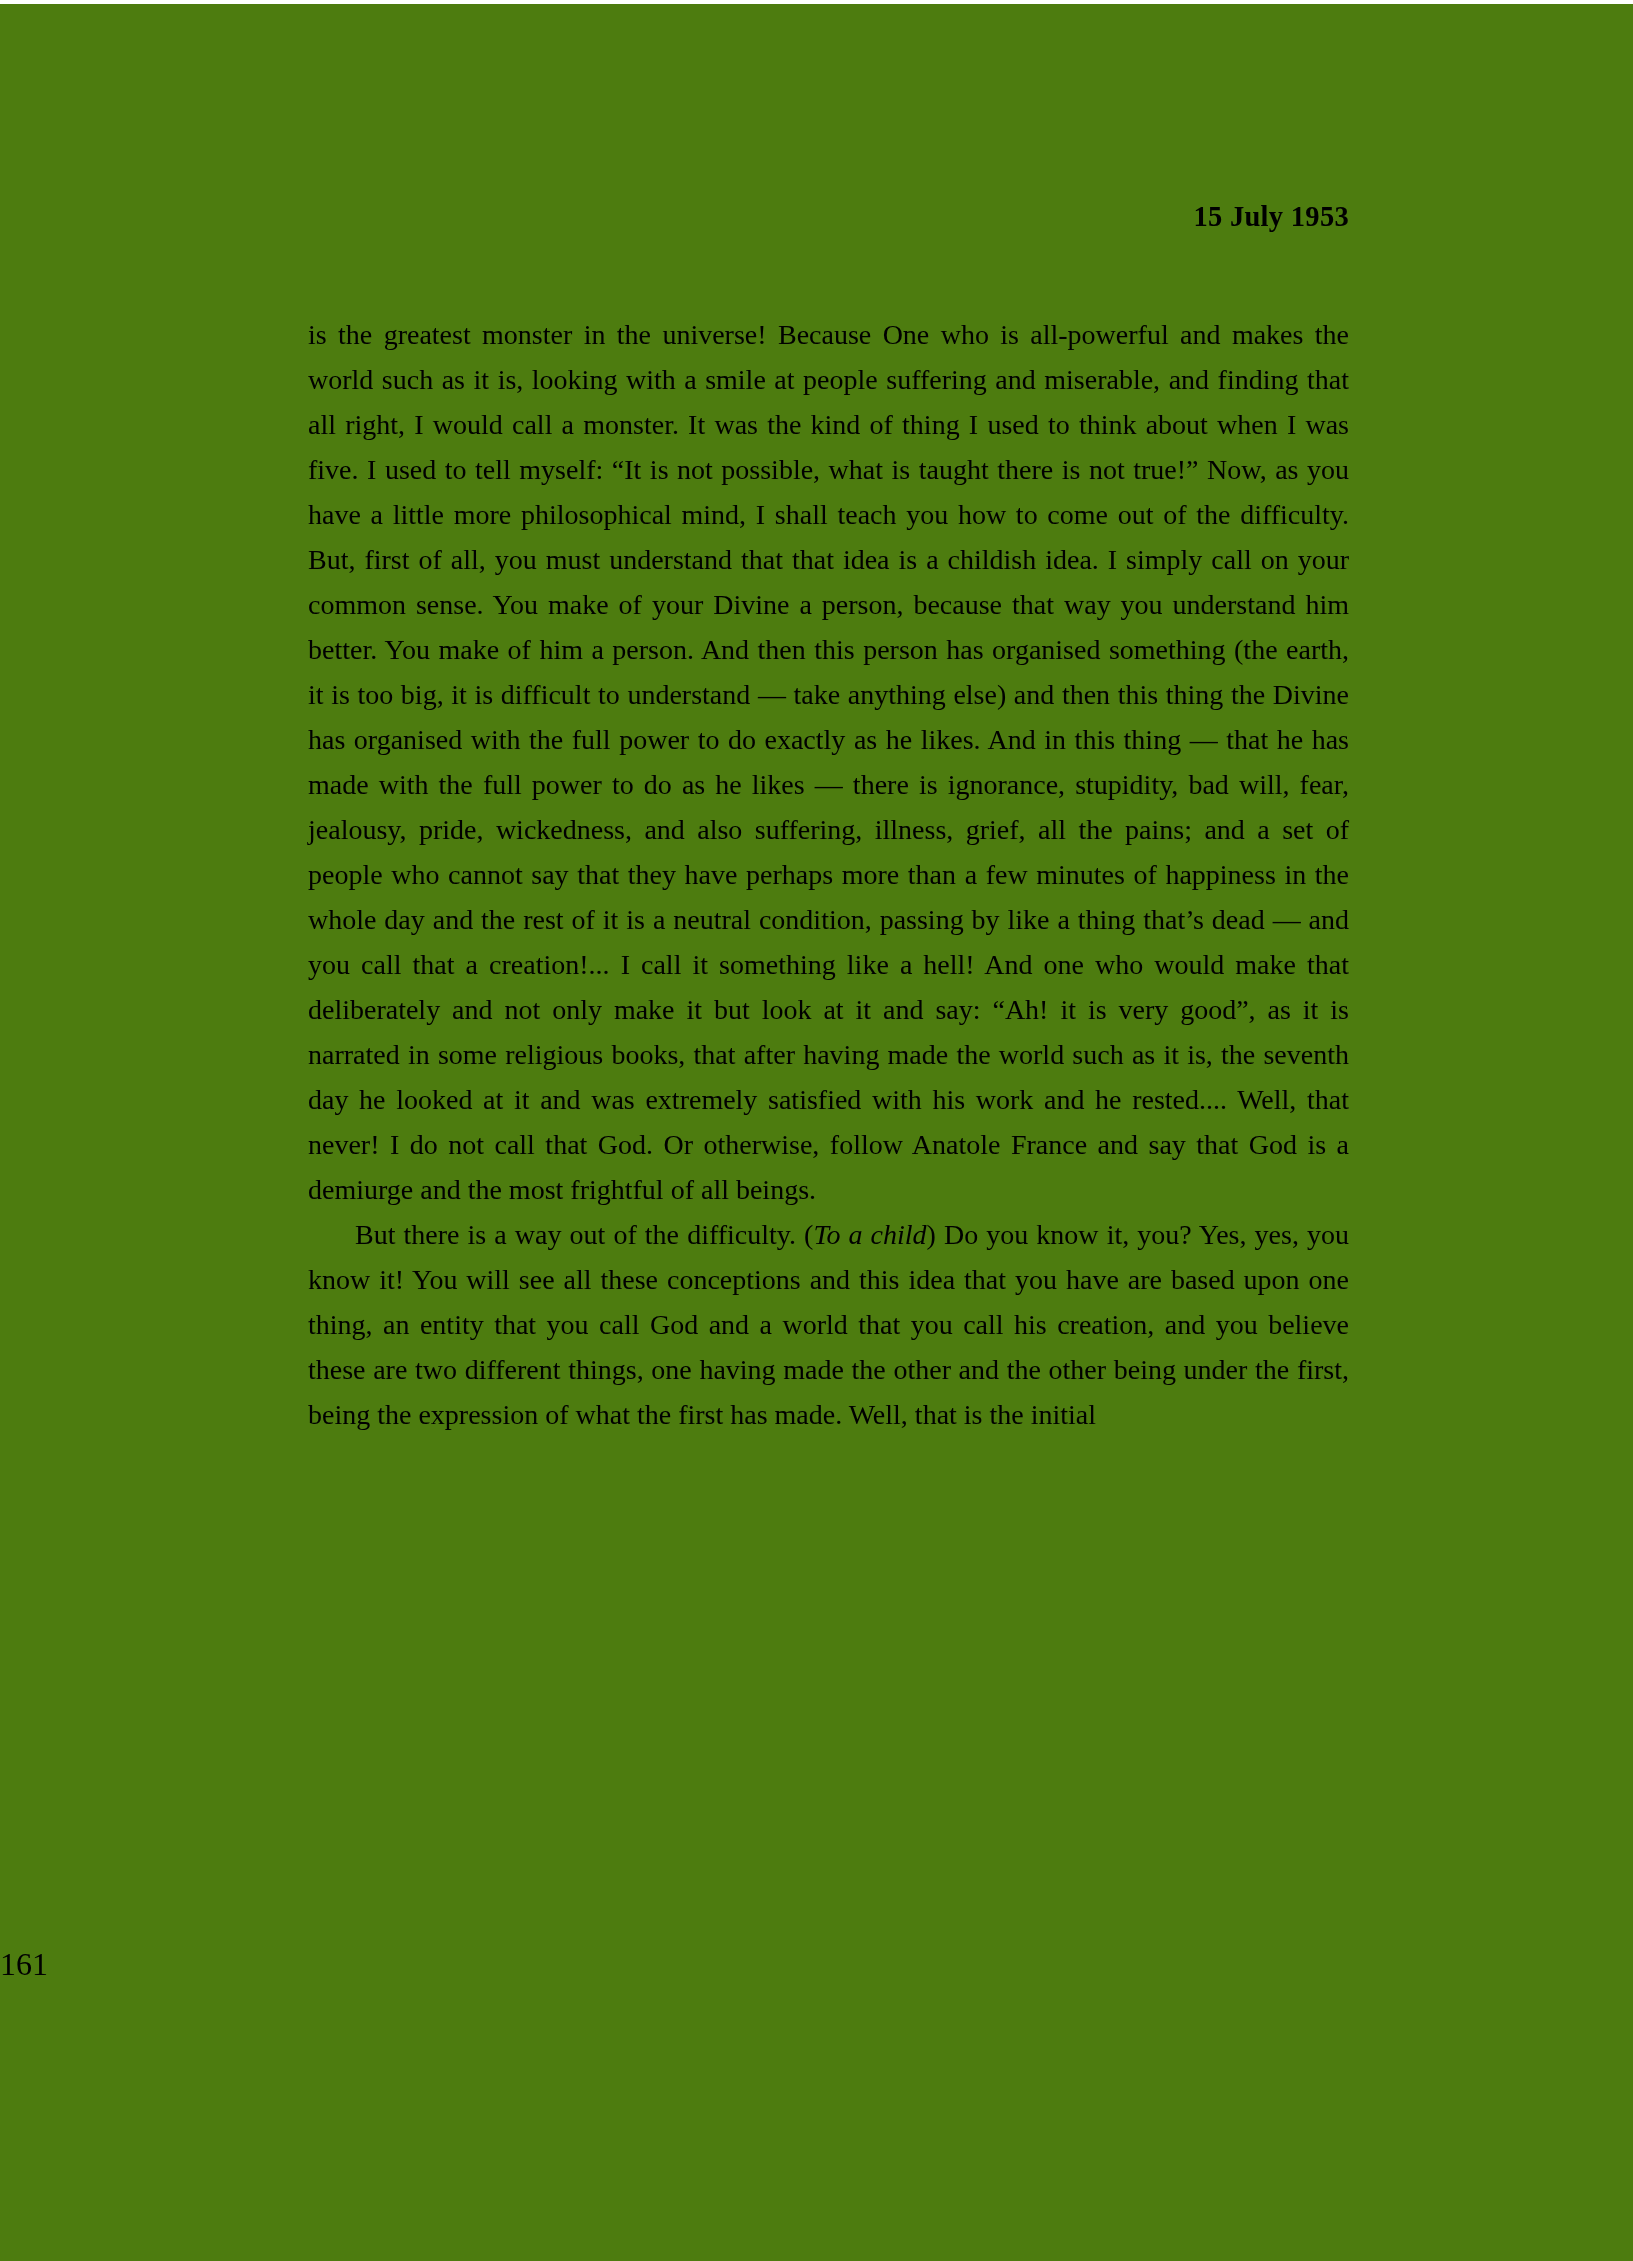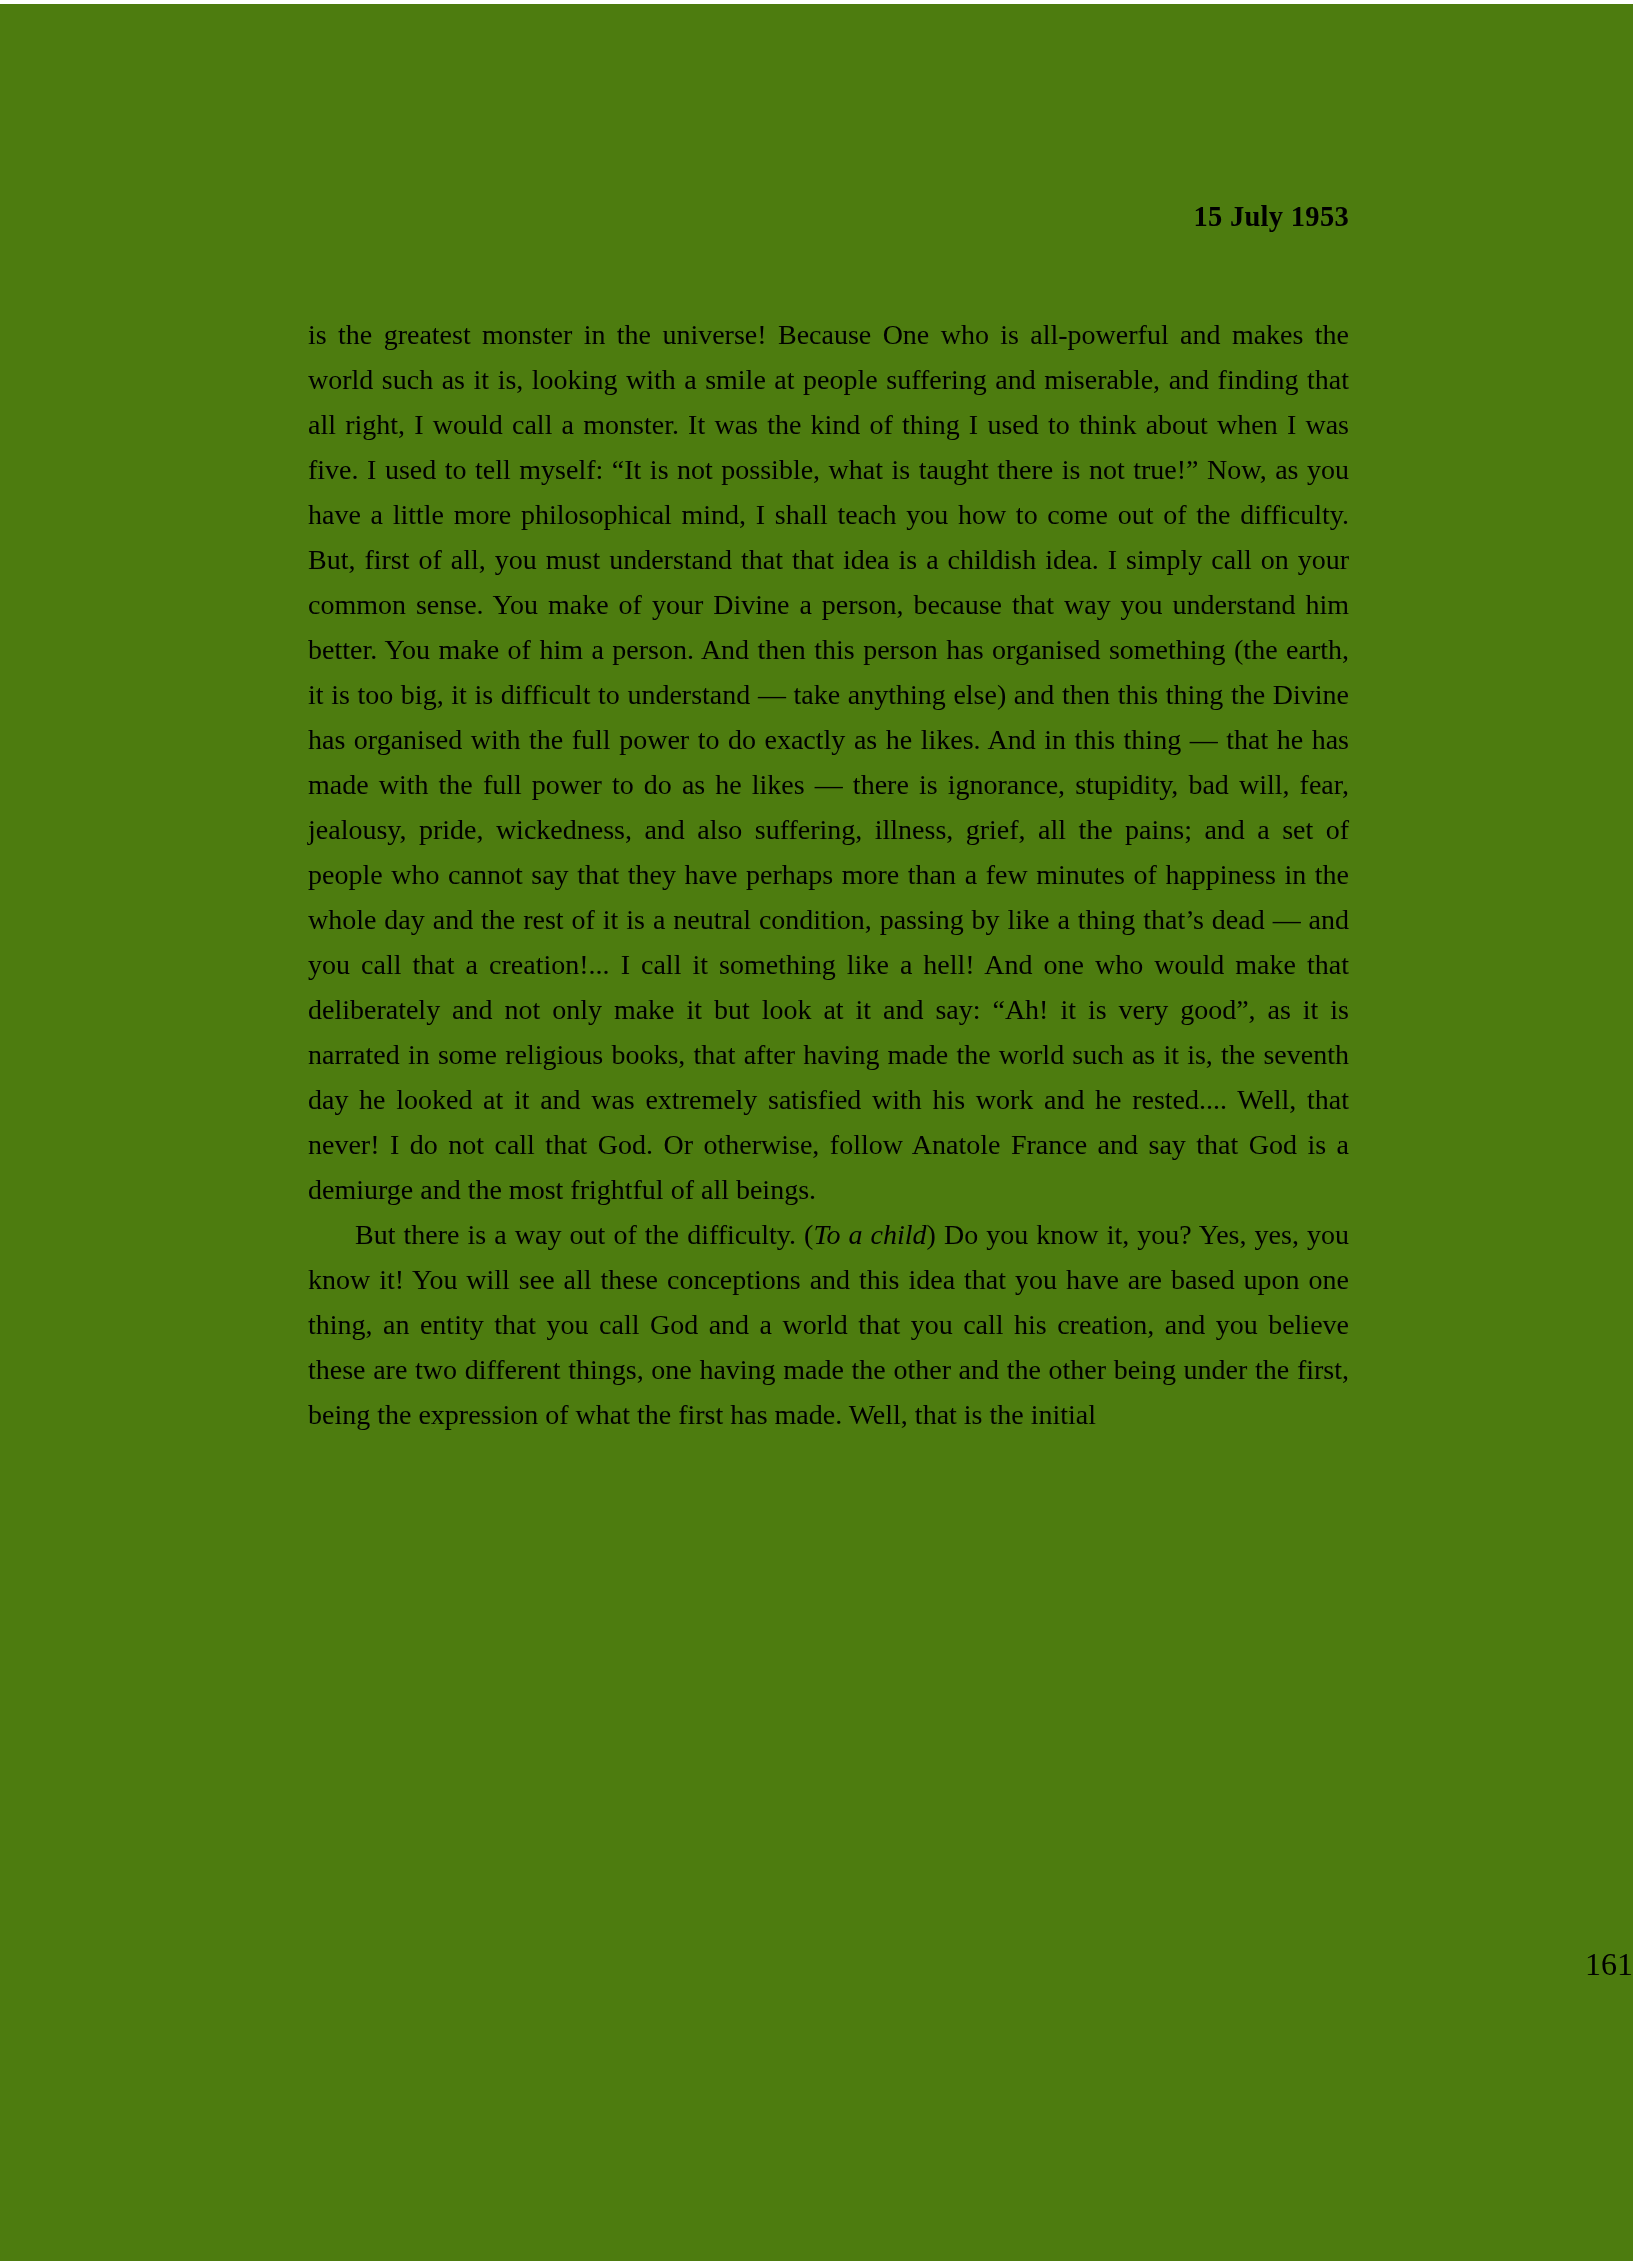--- a/index.html
+++ b/index.html
@@ -59,21 +59,21 @@
   .body-par em {
     font-style: italic;
   }
 
   
   .folio {
     position: absolute;
     left: 0;
     top: 1944px;
     width: 1633px;
-    text-align: right;
+    text-align: left;
     font-size: 32px;
     line-height: 1;
   }
 </style>
 </head>
 <body>
 
 <div class="page">
 
   <div class="running-head">15 July 1953</div>

